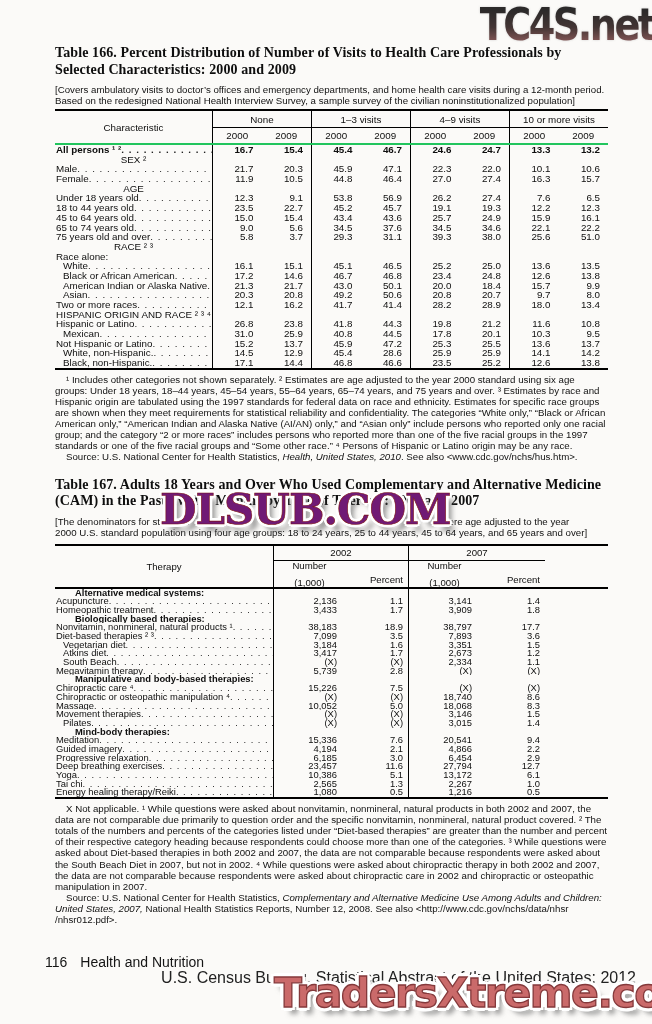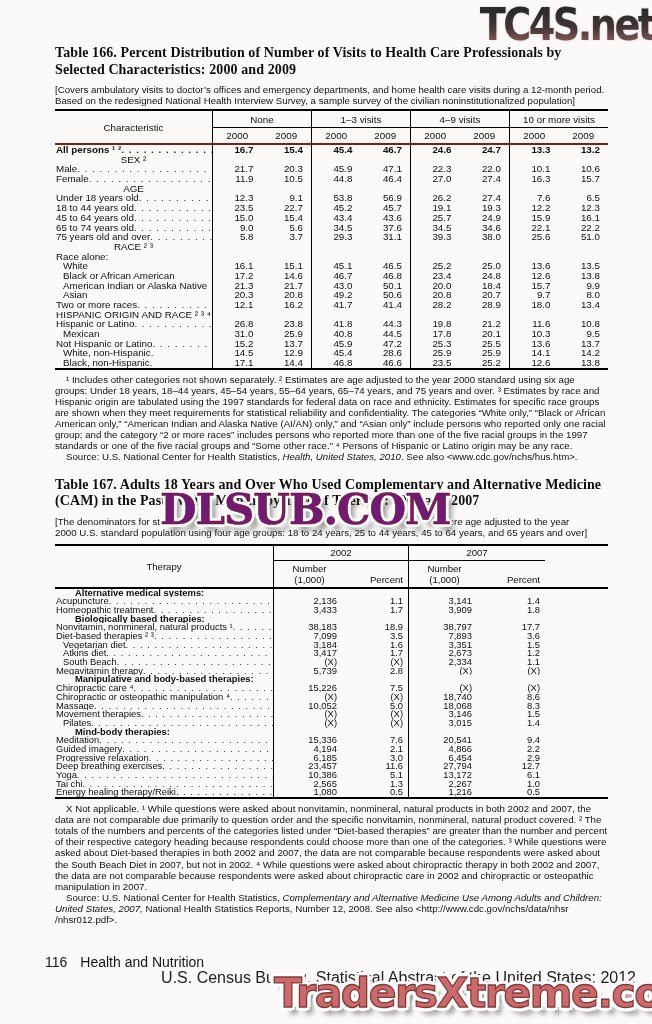--- a/index.html
+++ b/index.html
@@ -15,53 +15,53 @@
 
   
   .t-title { font-family:"Liberation Serif", serif; font-weight:bold; font-size:14px; line-height:16.5px; letter-spacing:.1px; }
   .bracket-note { font-size:9.7px; line-height:11px; margin-top:6px; color:#111; }
 
   
   .tbl { border-top:2px solid #000; border-bottom:2px solid #000; }
 
   
   .tbl166 { margin-top:3px; }
-  .hdr166 { display:grid; grid-template-columns:157px repeat(8,1fr); grid-template-rows:17px 15px; border-bottom:2px solid #7f1d1d; font-size:9.8px; }
+  .hdr166 { display:grid; grid-template-columns:157px repeat(8,1fr); grid-template-rows:17px 15px; border-bottom:2px solid #22c55e; font-size:9.8px; }
   .hdr166 .h-stub { grid-row:1/3; grid-column:1; display:flex; align-items:center; justify-content:center; }
   .hdr166 .h-group { grid-row:1; grid-column:span 2; border-left:1px solid #000; border-bottom:1px solid #000; display:flex; align-items:center; justify-content:center; }
   .hdr166 .h-year { grid-row:2; display:flex; align-items:center; justify-content:center; }
   .hdr166 .h-year.bl { border-left:1px solid #000; }
   .body166 .trow { display:grid; grid-template-columns:157px repeat(8,1fr); height:9.7px; font-size:9.8px; line-height:9.7px; }
   .body166 .v { text-align:right; padding-right:8px; overflow:hidden; }
   .body166 .v.c0, .body166 .v.c2, .body166 .v.c4, .body166 .v.c6 { border-left:1px solid #000; }
 
   
   .tbl167 { margin-top:6px; }
   .hdr167 { display:grid; grid-template-columns:218px 72px 63px 72px 65px 1fr; grid-template-rows:15px 26px; border-bottom:2px solid #000; font-size:9.6px; }
   .hdr167 .h-stub { grid-row:1/3; grid-column:1; display:flex; align-items:center; justify-content:center; }
   .hdr167 .h-g1 { grid-row:1; grid-column:2/4; }
   .hdr167 .h-g2 { grid-row:1; grid-column:4/6; }
   .hdr167 .h-g1, .hdr167 .h-g2 { border-left:1px solid #000; border-bottom:1px solid #000; display:flex; align-items:center; justify-content:center; }
   .hdr167 .h-spare { grid-row:1/3; grid-column:6; }
-  .hdr167 .h-num { grid-row:2; display:flex; align-items:center; justify-content:center; text-align:center; white-space:pre-line; line-height:11px; }
+  .hdr167 .h-num { grid-row:2; display:flex; align-items:center; justify-content:center; text-align:center; white-space:pre-line; line-height:17px; }
   .hdr167 .h-num.bl { border-left:1px solid #000; }
   .hdr167 .h-pct { grid-row:2; display:flex; align-items:flex-end; justify-content:flex-end; padding:0 5px 2px 0; }
   .body167 .trow { display:grid; grid-template-columns:218px 72px 63px 72px 65px 1fr; height:8.7px; font-size:9.4px; line-height:8.7px; }
   .body167 .v { text-align:right; overflow:hidden; }
   .body167 .v.c0, .body167 .v.c2 { border-left:1px solid #000; padding-right:8px; }
   .body167 .v.c1, .body167 .v.c3 { padding-right:5px; }
 
   
   .stub { display:flex; overflow:hidden; padding-left:1px; }
   .lbl { white-space:nowrap; }
   .dots { flex:1; overflow:hidden; white-space:nowrap; color:#222; }
   .dots::after { content:" . . . . . . . . . . . . . . . . . . . . . . . . . . . . . . . . . . . . . . . . . . . . . . . . . . . . . . . . . . . . . . . . . . . . . . . . . . . ."; letter-spacing:1px; }
   .trow.total { font-weight:bold; }
   .body166 .section .stub { justify-content:center; padding-left:0; }
-  .body166 .indent .stub { padding-left:8px;flex-direction:column; }
+  .body166 .indent .stub { padding-left:8px; }
   .body167 .section .stub { padding-left:20px; font-weight:bold; }
   .body167 .indent .stub { padding-left:8px; }
 
   
   .fn { font-size:9.7px; line-height:11.1px; text-indent:11px; color:#111; text-align:left; }
   .fn-block { margin-top:4px; }
   .t2 { margin-top:14px; }
   .src i { font-style:italic; }
 
   

